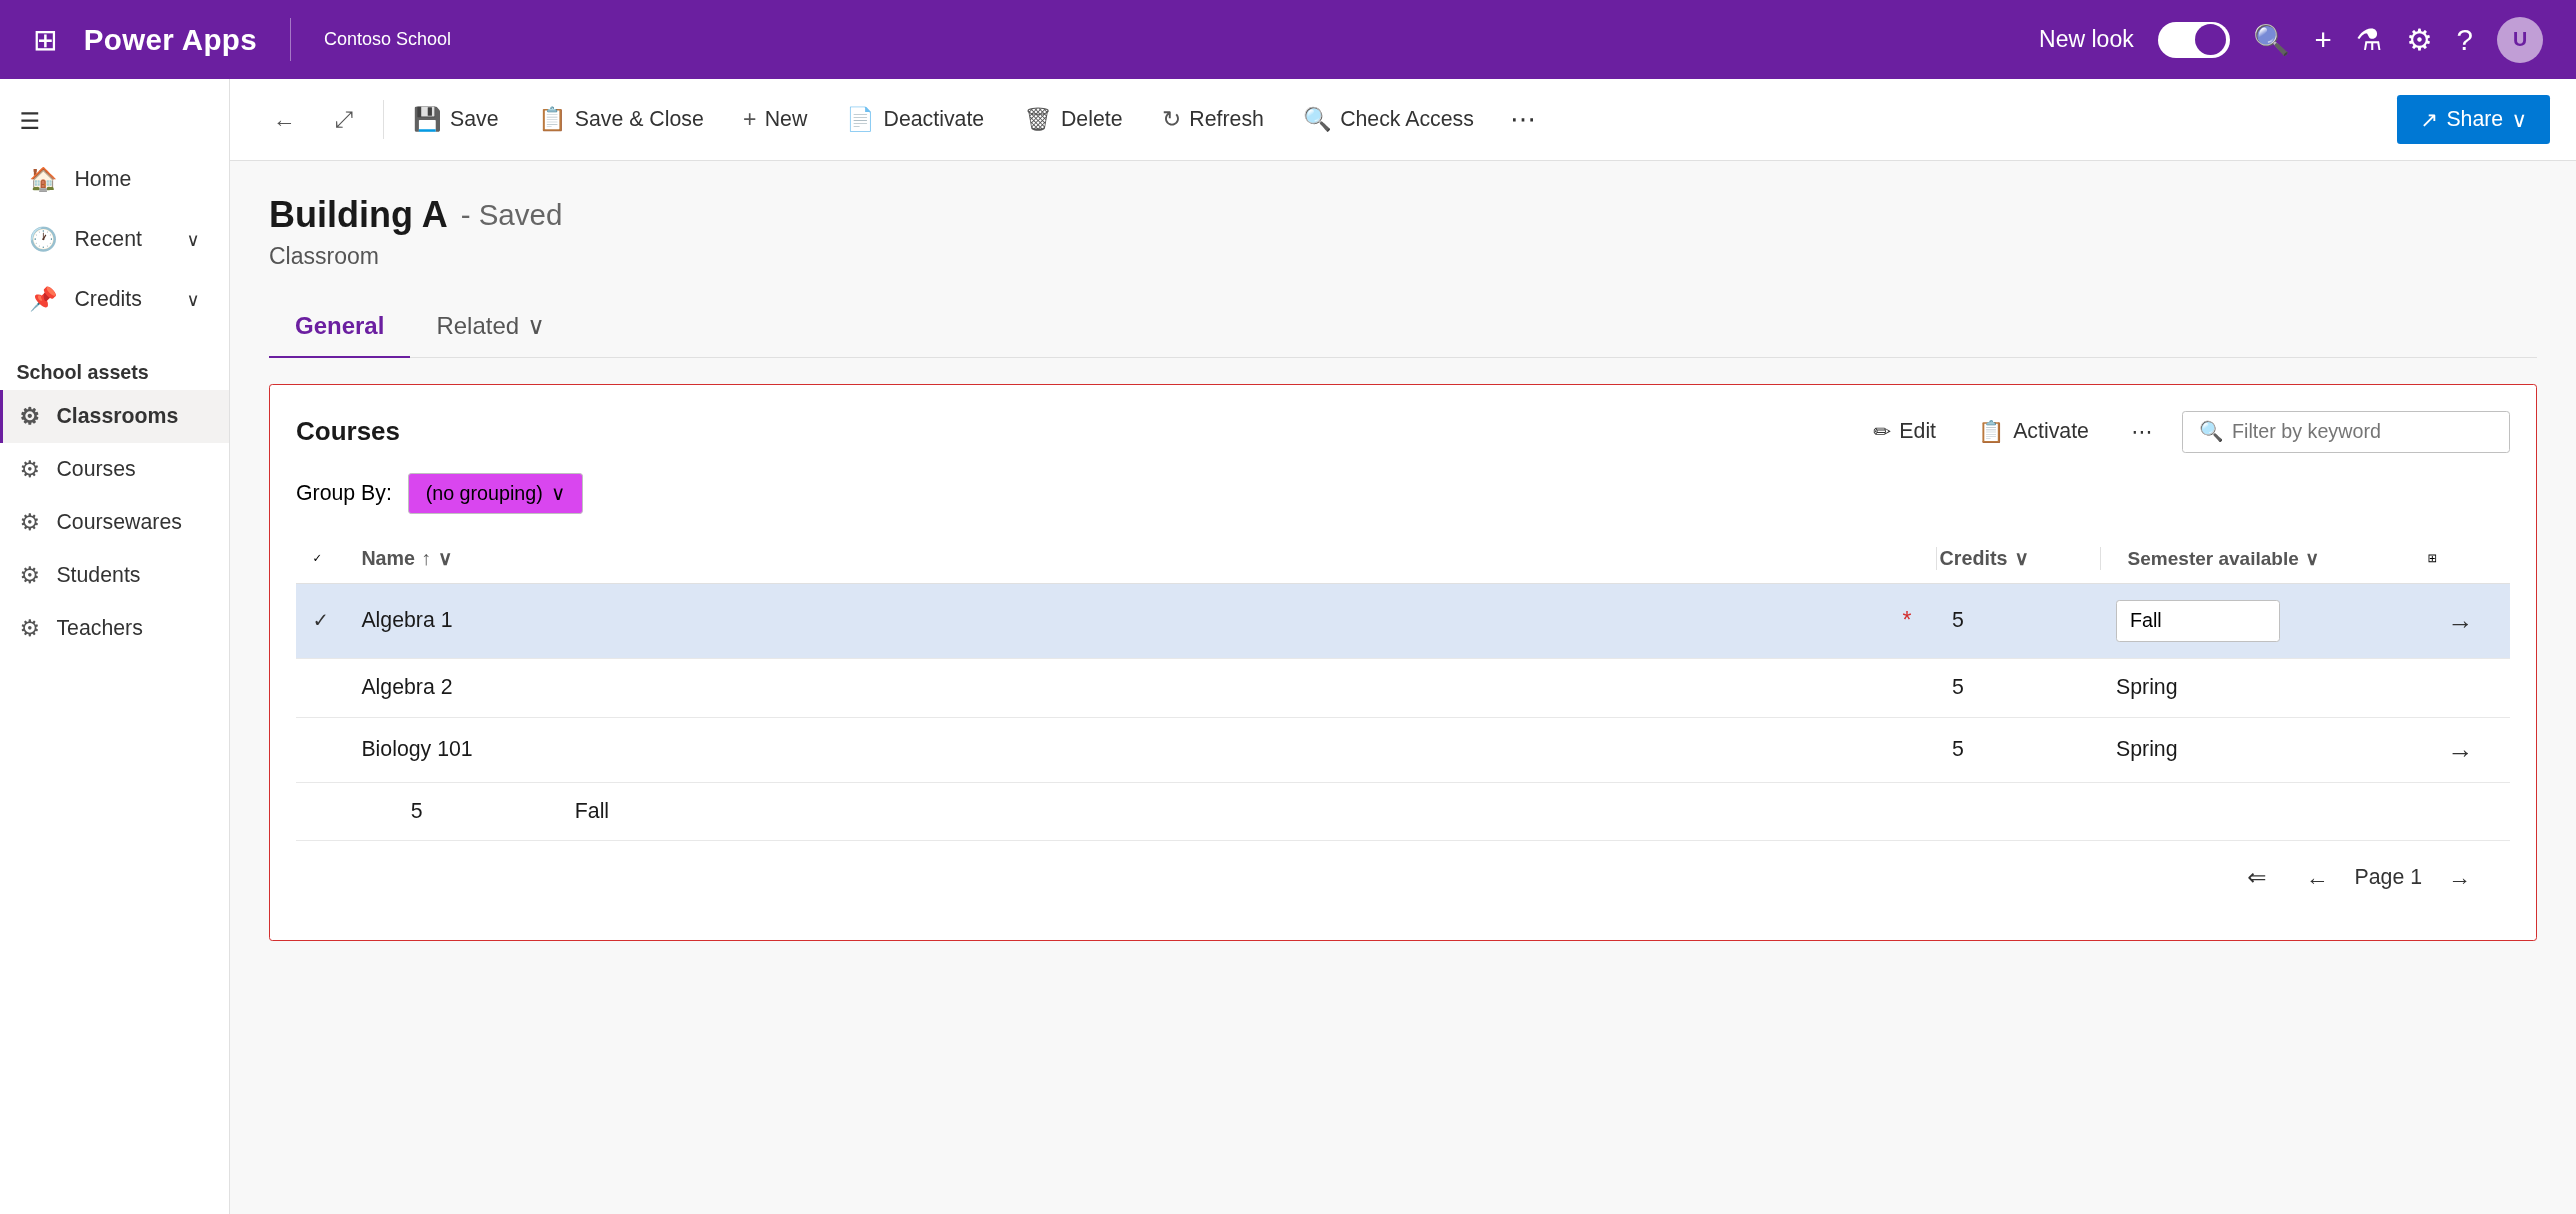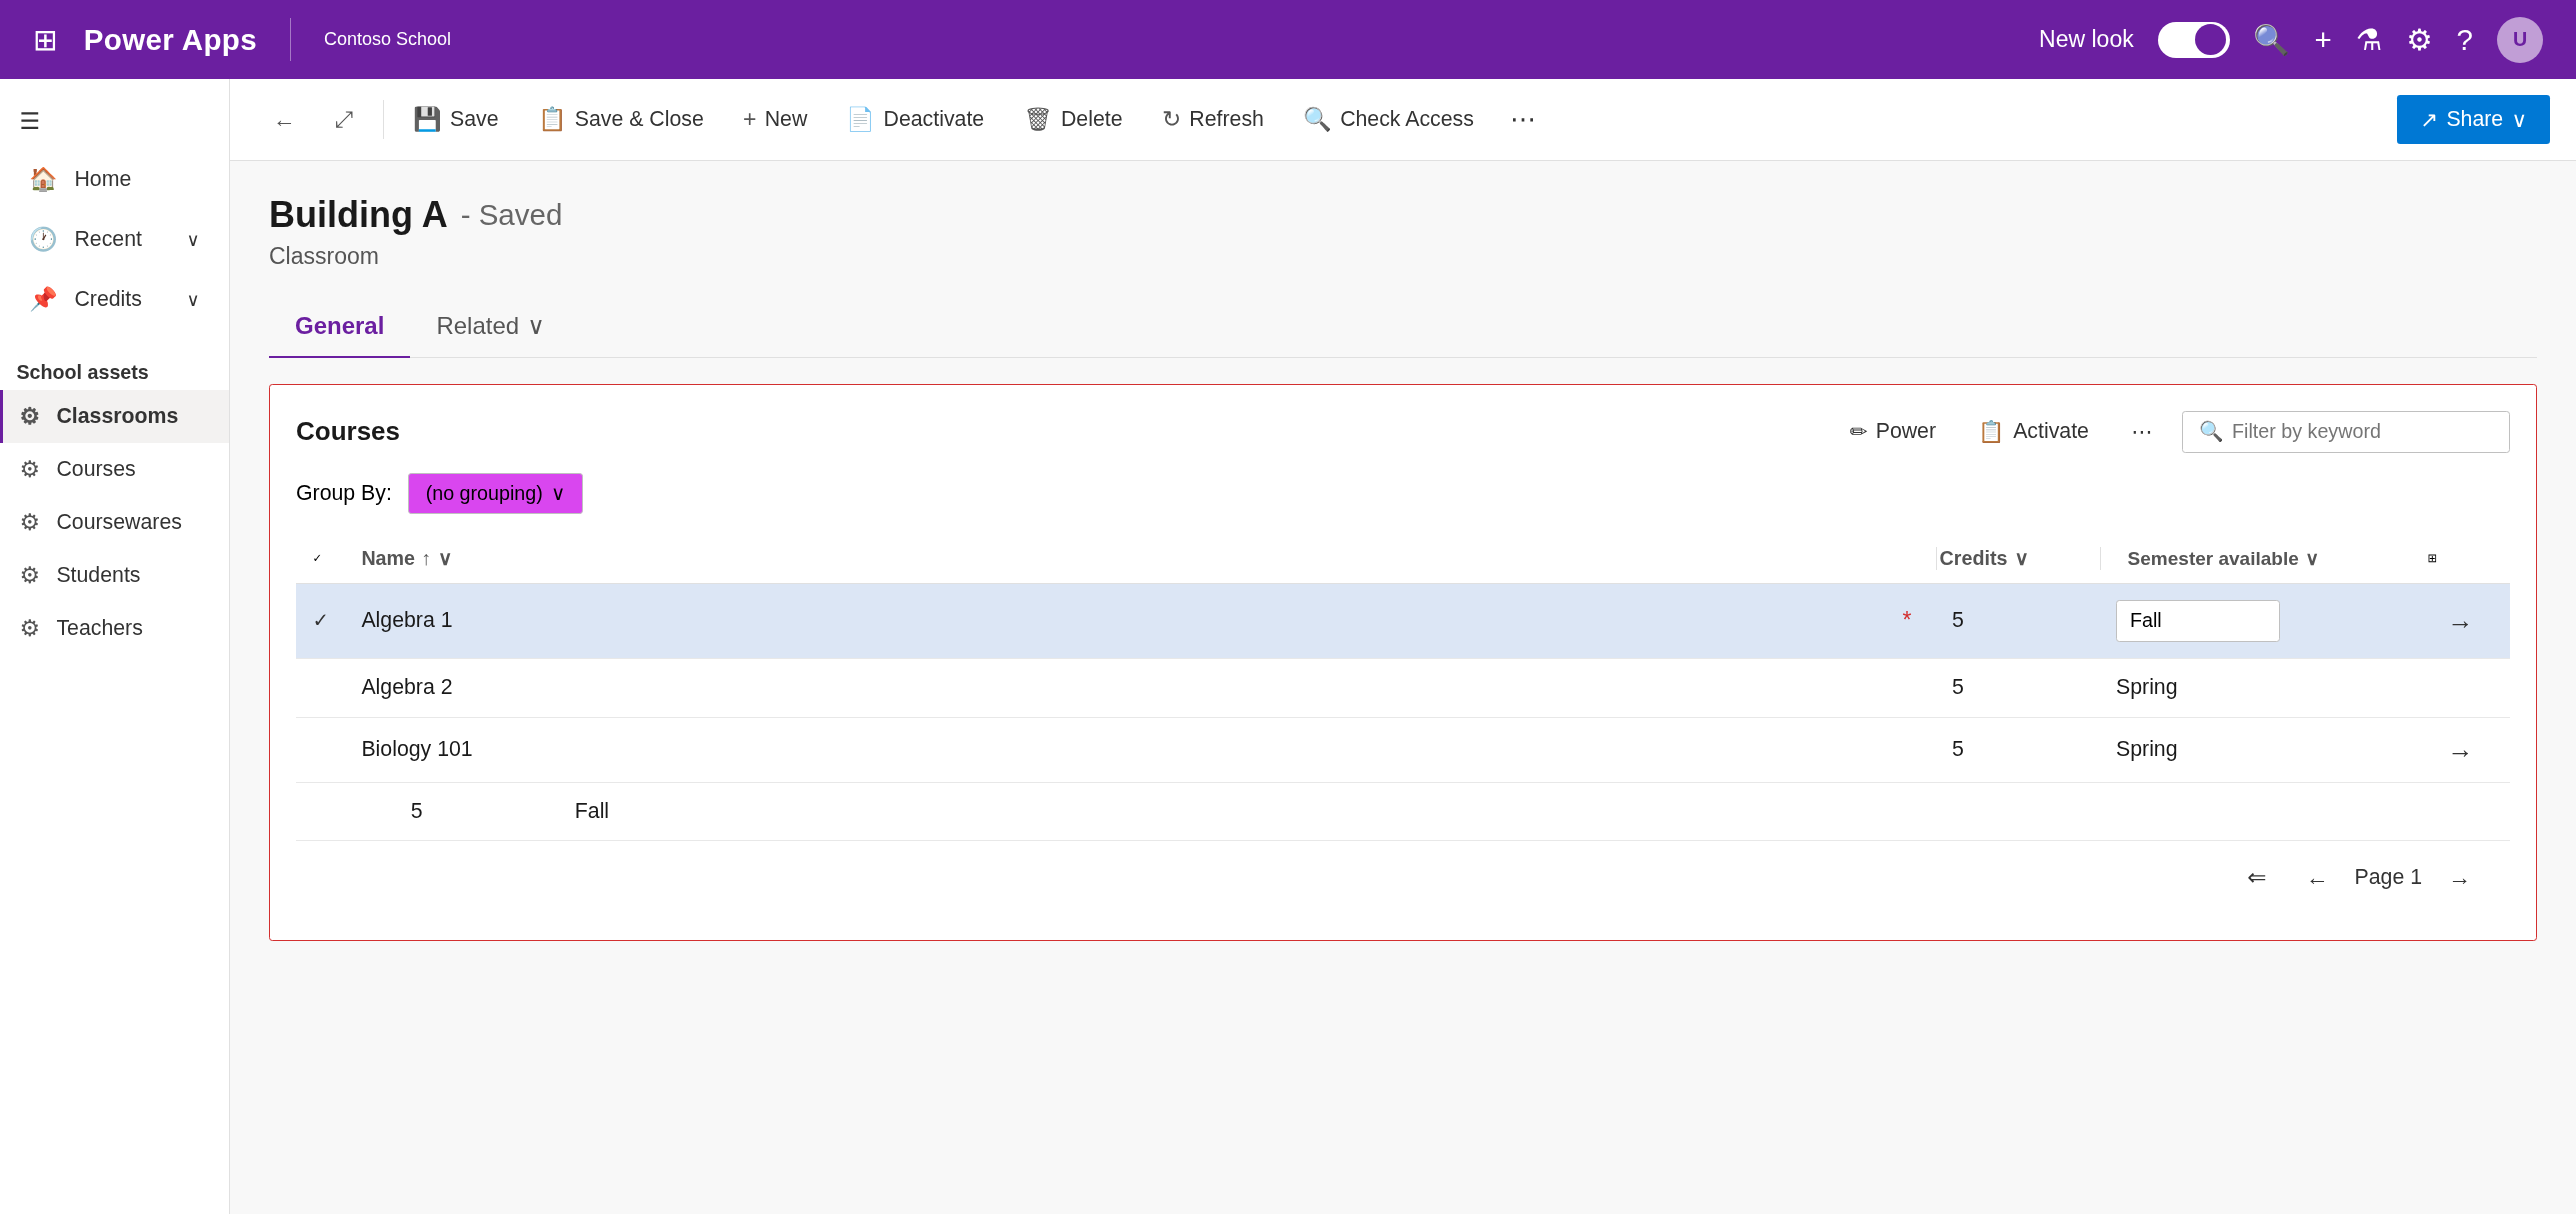--- a/index.html
+++ b/index.html
@@ -230,21 +230,21 @@
         </div>
       </div>
 
       <div class="section-card">
 
         <div class="section-header">
           <span class="section-title">Courses</span>
           <div class="section-actions">
             <div class="section-action-btn">
               <span>✏</span>
-              <span>Power</span>
+              <span>Edit</span>
             </div>
             <div class="section-action-btn">
               <span>📋</span>
               <span>Activate</span>
             </div>
             <div class="section-action-btn">
               <span>⋯</span>
             </div>
             <div class="filter-input">
               <span>🔍</span>

